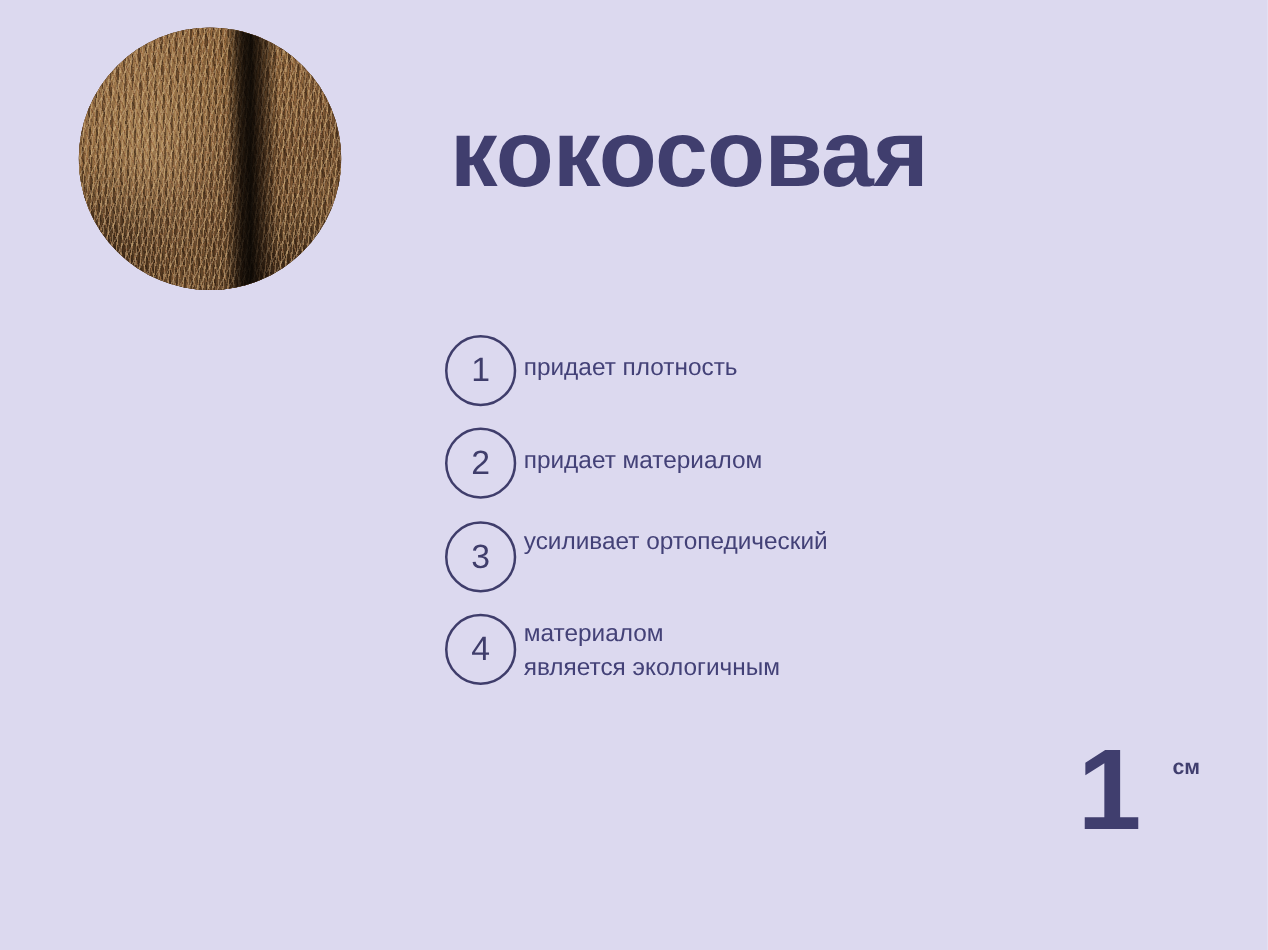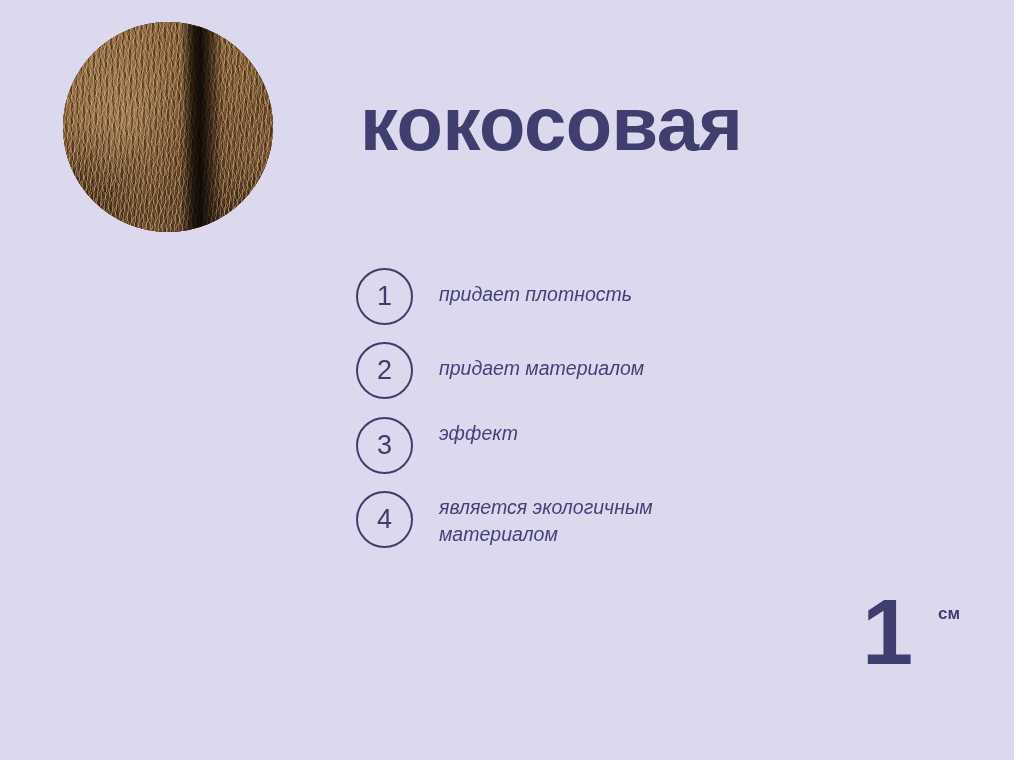--- a/index.html
+++ b/index.html
@@ -137,27 +137,26 @@
     border: 2px solid #3F3D6B;
     border-radius: 50%;
     color: #3F3D6B;
     font-size: 27px;
     line-height: 53px;
     text-align: center;
     box-sizing: border-box;
     font-weight: normal;
   }
   .feature-text {
-    margin-left: 26px;
+    margin-left: 6px;
     color: #434177;
     font-size: 19.5px;
     line-height: 27px;
     padding-top: 13px;
     max-width: 420px;
-    font-style: italic;
   }
   .feature-text.two-line { padding-top: 3px; }
   .feature-text span { display: block; white-space: nowrap; }
 
   
   .measure {
     position: absolute;
     left: 766px;
     top: 592px;
     width: 200px;
@@ -220,29 +219,29 @@
     <div class="feature-row r2">
       <div class="badge">2</div>
       <div class="feature-text">
         <span>придает материалом</span>
       </div>
     </div>
 
     <div class="feature-row r3">
       <div class="badge">3</div>
       <div class="feature-text two-line">
-        <span>эффект</span>
+        <span>усиливает ортопедический</span>
       </div>
     </div>
 
     <div class="feature-row r4">
       <div class="badge">4</div>
       <div class="feature-text two-line">
+        <span>материалом</span>
         <span>является экологичным</span>
-        <span>материалом</span>
       </div>
     </div>
 
   </div>
 
   <div class="measure">
     <div class="measure-value">
       <span class="measure-number">1</span>
       <span class="measure-unit">см</span>
     </div>

